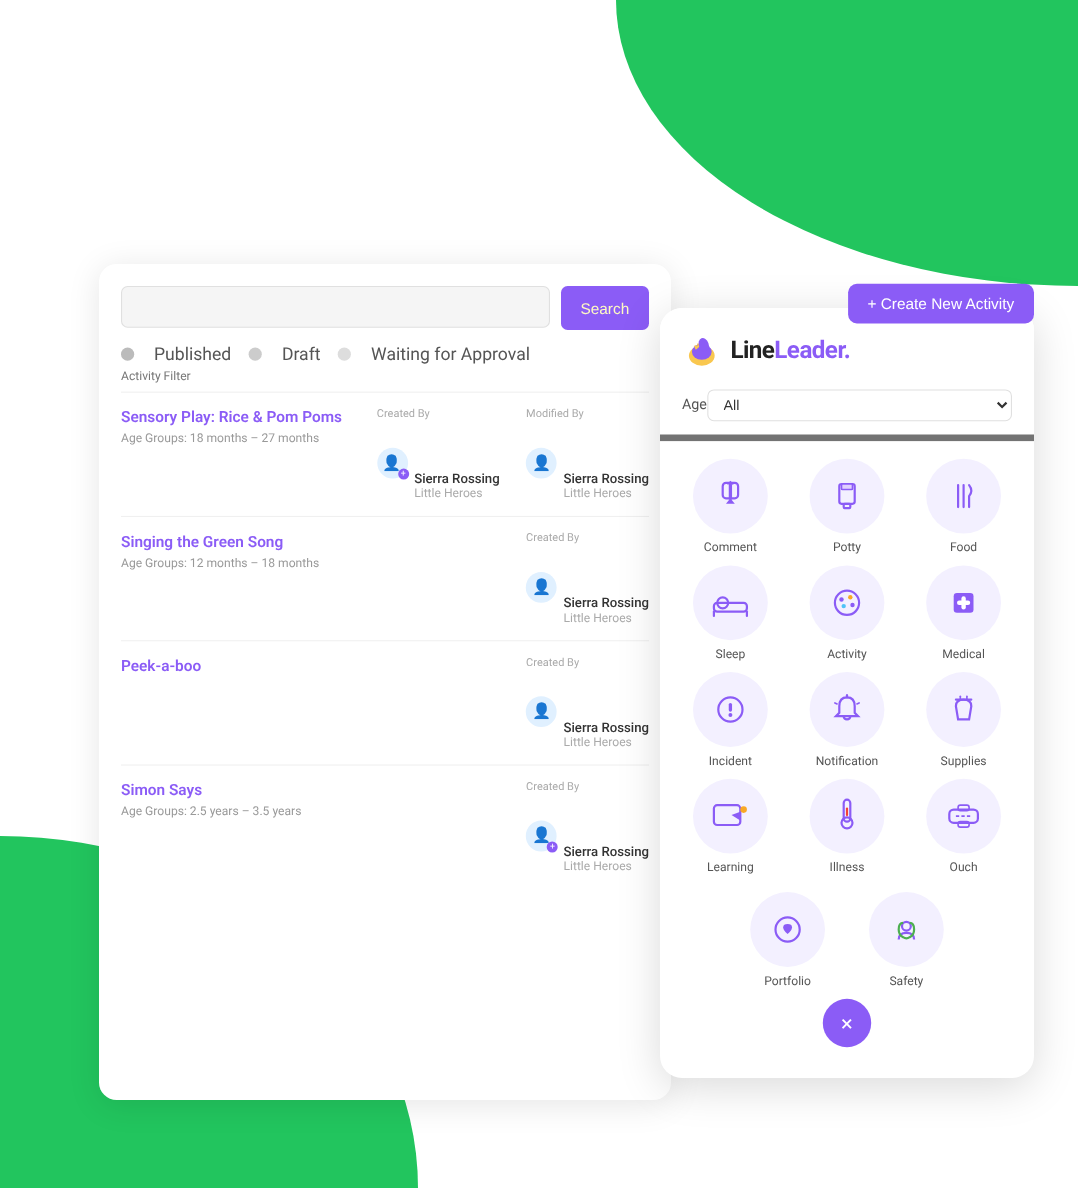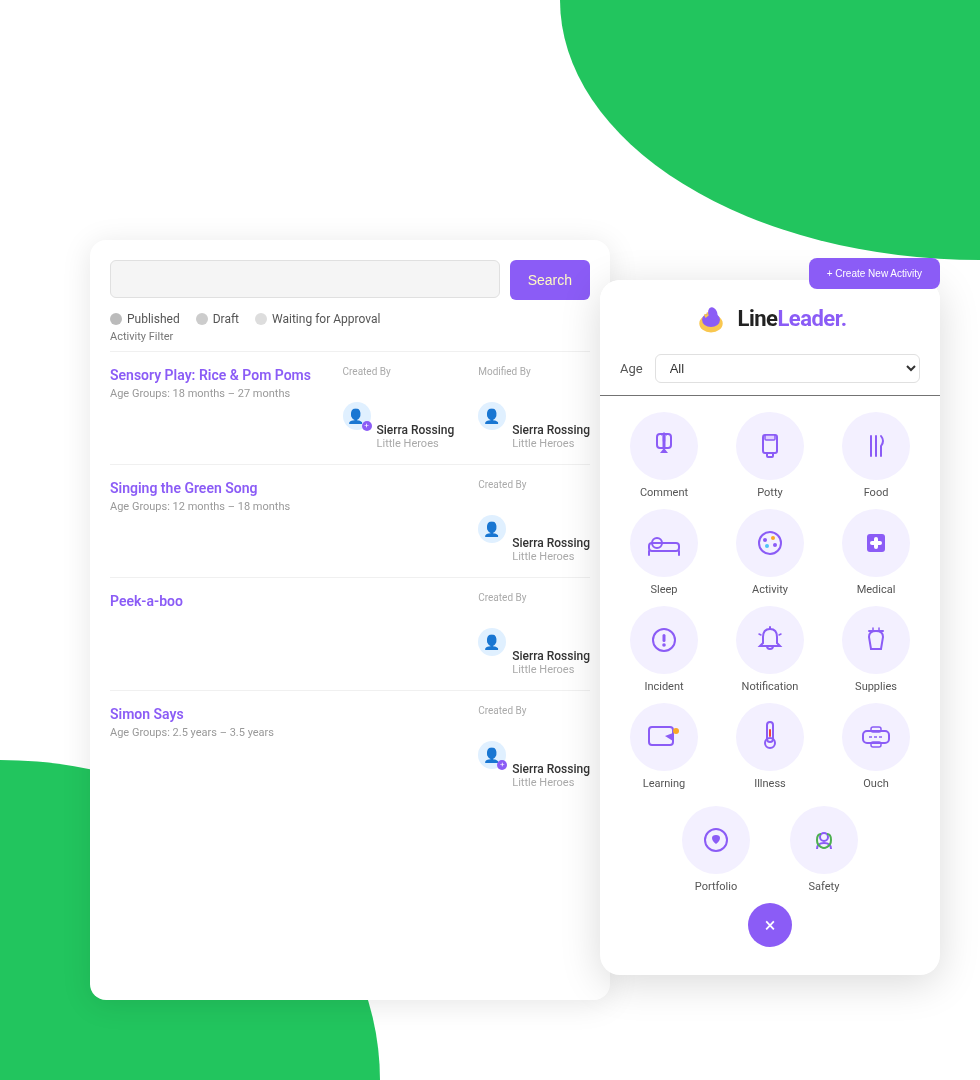--- a/index.html
+++ b/index.html
@@ -88,22 +88,22 @@
     .filter-row {
       display: flex;
       align-items: center;
       gap: 16px;
       margin-bottom: 4px;
     }
 
     .filter-item {
       display: flex;
       align-items: center;
-      gap: 5px;
-      font-size: 12px;
+      gap: 18px;
+      font-size: 16px;
       color: #555;
     }
 
     .filter-dot {
       width: 12px;
       height: 12px;
       border-radius: 50%;
       background: #d0d0d0;
     }
 
@@ -207,21 +207,21 @@
     
     .create-button {
       position: absolute;
       top: 258px;
       right: 40px;
       background: #8b5cf6;
       color: white;
       border: none;
       border-radius: 8px;
       padding: 10px 18px;
-      font-size: 10px;
+      font-size: 14px;
       font-weight: 500;
       cursor: pointer;
       display: flex;
       align-items: center;
       gap: 6px;
       z-index: 10;
     }
 
     
     .type-panel {
@@ -236,29 +236,28 @@
       z-index: 3;
     }
 
     .type-panel-header {
       background: #fff;
       border-radius: 20px 20px 0 0;
       padding: 20px 20px 10px;
       display: flex;
       align-items: center;
       gap: 12px;
-      justify-content: center;
     }
 
     .age-filter-row {
       display: flex;
       align-items: center;
-      gap: 12px;
+      gap: 0;
       padding: 8px 20px 12px;
-      border-bottom: 1px solid #737373;
+      border-bottom: 6px solid #737373;
     }
 
     .age-label {
       font-size: 13px;
       color: #555;
     }
 
     .age-select {
       flex: 1;
       border: 1px solid #e0e0e0;

